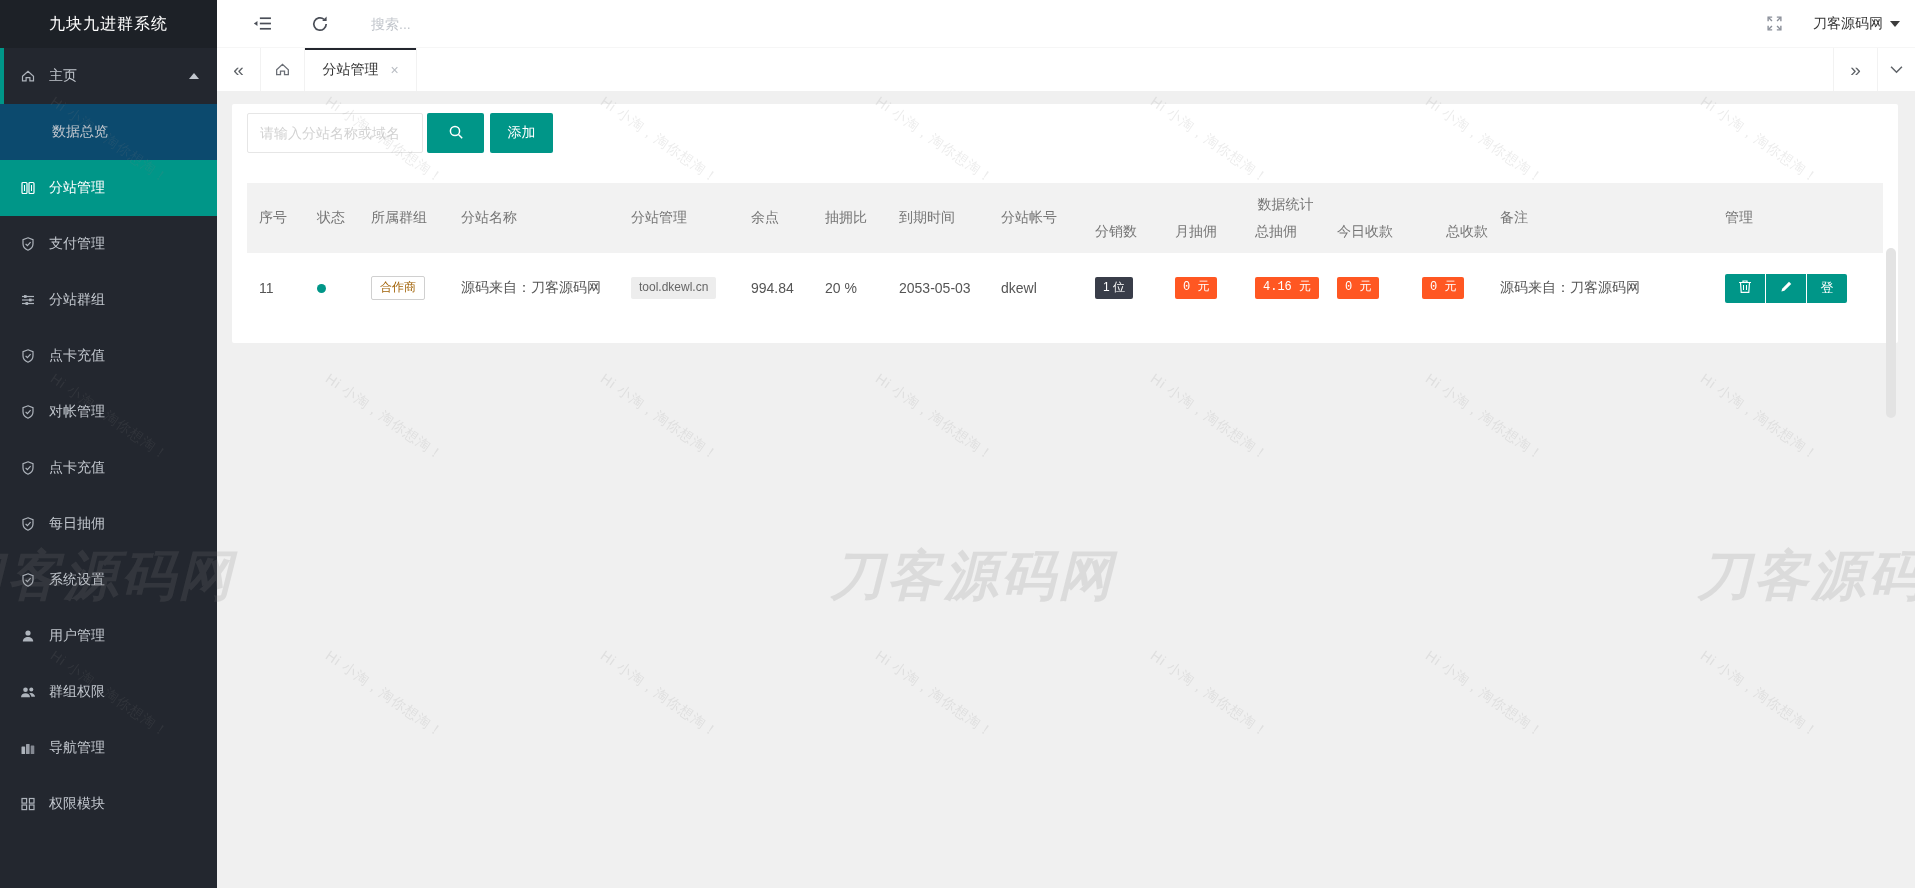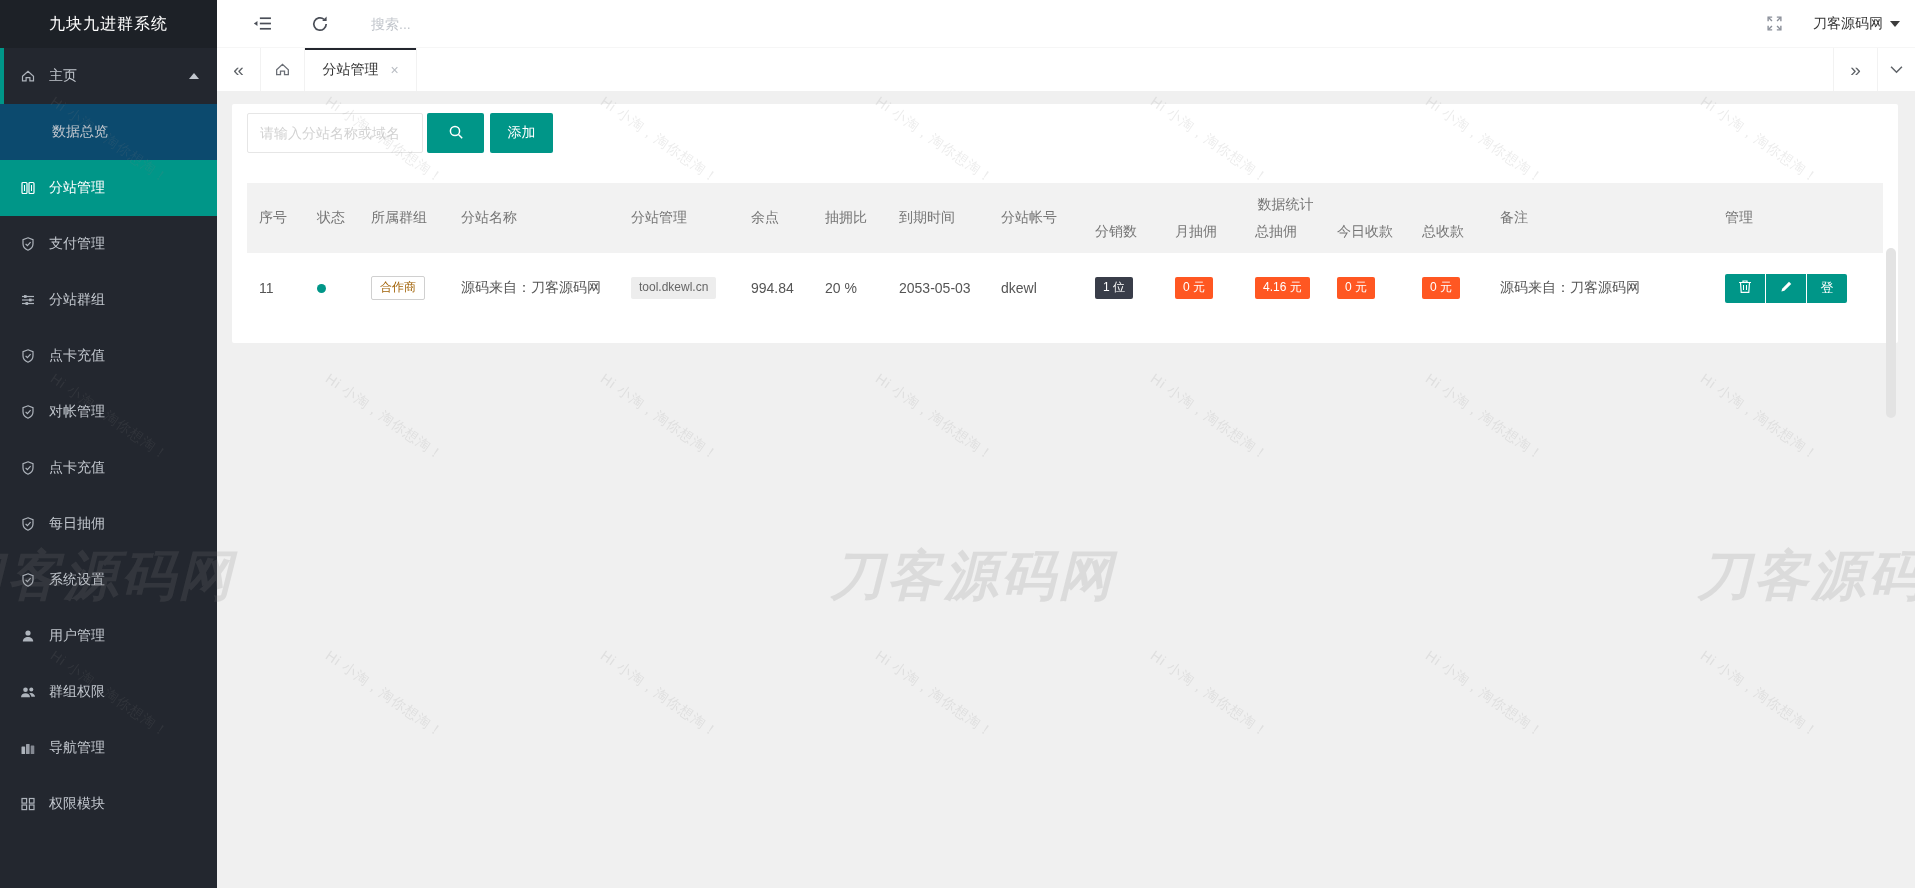--- a/index.html
+++ b/index.html
@@ -55,34 +55,34 @@
   .table { margin-top:30px; }
   .thead { display:flex; background:#f2f2f2; height:70px; color:#757575; font-size:14px; }
   .th, .td { padding-left:12px; }
   .th { display:flex; align-items:center; }
   .trow { display:flex; height:70px; align-items:center; color:#555; font-size:14px; background:#fff; }
   .td { display:flex; align-items:center; }
 
   .c-seq{width:58px;} .c-status{width:54px;} .c-group{width:90px;} .c-site{width:170px;}
   .c-domain{width:120px;} .c-balance{width:74px;} .c-rate{width:74px;} .c-expire{width:102px;}
   .c-account{width:94px;} .c-stats{width:405px;} .c-remark{width:225px;} .c-manage{width:170px;}
-  .s-resellers{width:80px;} .s-month{width:80px;} .s-total{width:82px;} .s-today{width:85px;} .s-tincome{width:78px;}
+  .s-resellers{width:80px;} .s-month{width:80px;} .s-total{width:82px;} .s-today{width:85px;} .s-tincome{width:78px;text-align:right;}
 
   .col-stats { display:flex; flex-direction:column; justify-content:center; padding-left:0; }
   .th-group-label { text-align:center; margin-bottom:9px; }
   .th-sub { display:flex; }
   .th-sub > div { padding-left:12px; }
 
   .dot { width:9px; height:9px; border-radius:50%; background:#009688; }
 
   .badge { display:inline-block; padding:4px 8px; border-radius:2px; font-size:12px; line-height:1.15; white-space:nowrap; }
   .badge-outline { border:1px solid #d0d0d0; color:#a16207; background:#fff; }
   .badge-gray { background:#ededed; color:#666; }
   .badge-dark { background:#393D49; color:#fff; }
-  .badge-danger { background:#FF5722; color:#fff; }
+  .badge-danger { background:#FF5722; color:#fff;font-family:Liberation Mono, monospace; }
 
   .btn-group { display:inline-flex; }
   .btn-sm { width:40px; height:29px; background:#009688; border:none; color:#fff; display:flex; align-items:center; justify-content:center; cursor:pointer; margin-right:1px; font-size:13px; }
   .btn-sm:first-child { border-radius:2px 0 0 2px; }
   .btn-sm:last-child { border-radius:0 2px 2px 0; margin-right:0; }
 
   .scroll-thumb { position:absolute; right:19px; top:156px; width:10px; height:170px; background:#e3e3e3; border-radius:5px; }
 
   
   .watermarks { position:absolute; inset:0; z-index:60; pointer-events:none; overflow:hidden; }

